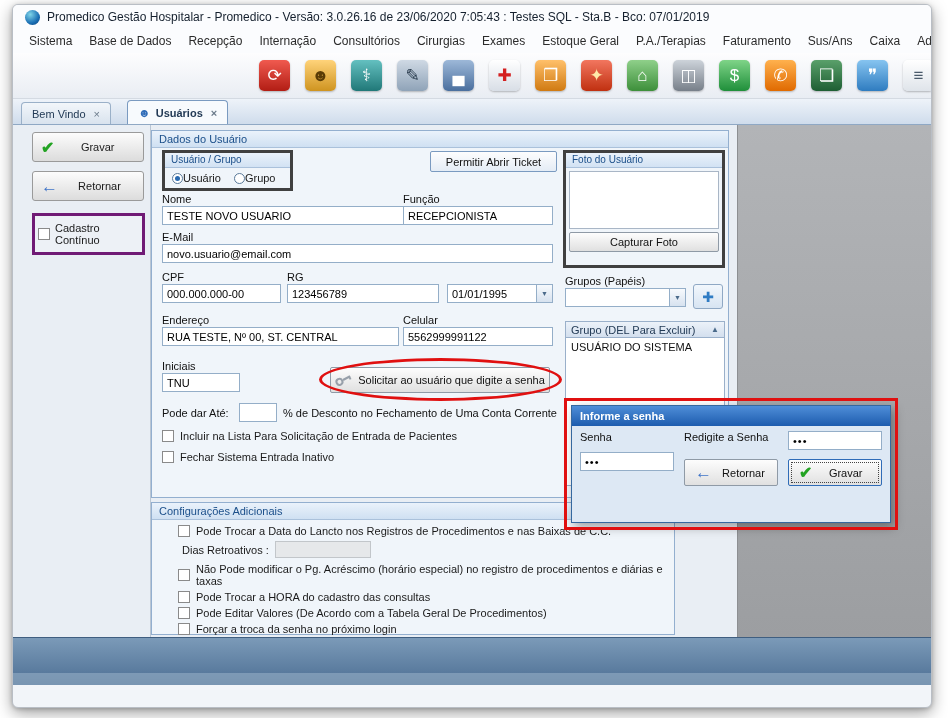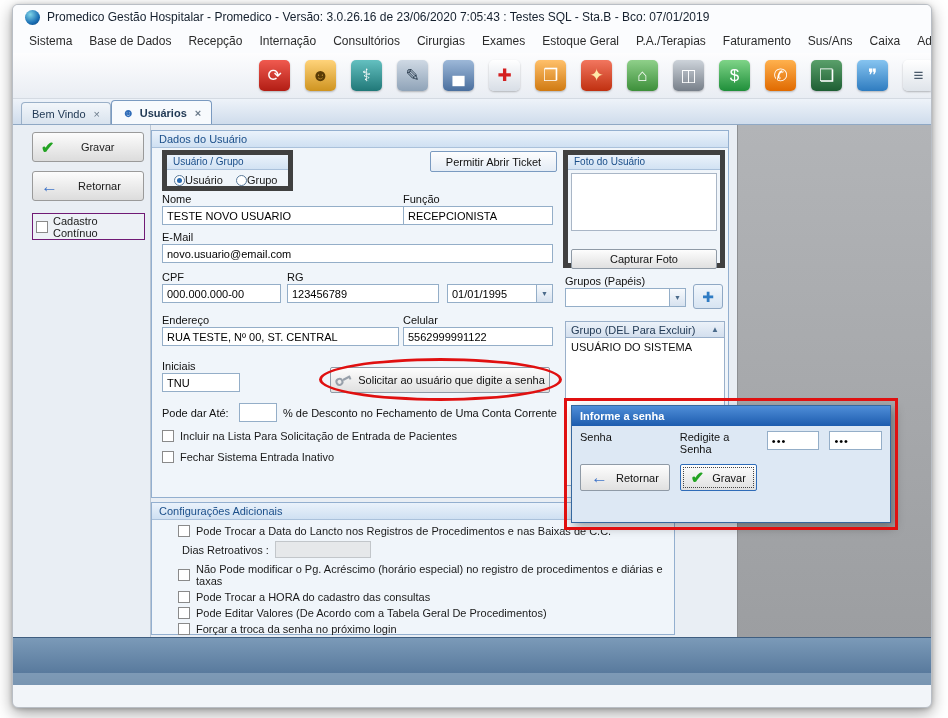--- a/index.html
+++ b/index.html
@@ -35,73 +35,73 @@
   .ti-8 { background:linear-gradient(#8fd08a,#3d8f3a); }
   .ti-9 { background:linear-gradient(#cdd3da,#777f89); }
   .ti-10 { background:linear-gradient(#7fd488,#1f8f3a); }
   .ti-11 { background:linear-gradient(#ffb14e,#e06a00); }
   .ti-12 { background:linear-gradient(#5aa06a,#1e5e33); }
   .ti-13 { background:linear-gradient(#86c4f0,#2f7cc0); }
   .ti-14 { background:linear-gradient(#ffffff,#dfe4ea); color:#4a5a6a; }
 
   
   .tabbar { height:26px; background:linear-gradient(#eef3f9,#cfdcec); border-bottom:1px solid #8fa8c4;
-    display:flex; align-items:flex-end; padding:0 0 0 8px; gap:0; }
+    display:flex; align-items:flex-end; padding:0 0 0 8px; gap:16px; }
   .tab { height:22px; display:flex; align-items:center; gap:5px; padding:0 10px;
     border:1px solid #9ab0c8; border-bottom:none; border-radius:4px 4px 0 0;
     background:linear-gradient(#f2f6fa,#d9e3ee); font-size:11px; color:#223a55; cursor:pointer; }
   .tab.active { background:#f7fafd; border-color:#7a9ac0; height:24px; font-weight:bold; }
   .tab .tab-user-icon { color:#2f6cb8; font-size:12px; }
   .tab .tab-close { color:#6a7a8a; font-size:11px; margin-left:3px; cursor:pointer; }
 
   
   .content { display:flex; height:512px; padding-left:14px; background:#e9eef4; align-items:stretch; }
   .sidebar { width:124px; flex:0 0 auto; background:#e9eef4; border-right:1px solid #bac6d4; padding:7px 5px; }
   .side-btn { width:112px; height:30px; display:flex; align-items:center; gap:6px; padding:0 8px;
     background:linear-gradient(#fcfcfc,#dcdcdc); border:1px solid #9a9a9a; border-radius:3px;
     margin-bottom:9px; cursor:pointer; font-size:11px; }
   .side-btn .lbl { flex:1; text-align:center; }
   .ico-check { color:#23a323; font-weight:bold; font-size:16px; }
   .ico-back { color:#3f74c8; font-weight:bold; font-size:17px; line-height:1; }
-  .side-check { margin-top:12px; height:27px; display:flex; align-items:center; gap:5px; padding:0 3px;
-    border:1px solid #701a75; background:#edf1f6; cursor:pointer; }
+  .side-check { margin-top:12px; height:42px; display:flex; align-items:center; gap:5px; padding:0 3px;
+    border:3px solid #701a75; background:#edf1f6; cursor:pointer; }
 
   .formcol { width:586px; flex:0 0 auto; padding-top:5px; }
   .backdrop { flex:1; background:linear-gradient(180deg,#b2b4b7,#9c9ea1); border-left:1px solid #8d8f92; }
 
   
   .groupbox { border:1px solid #93afcf; background:#f0f5fa; }
   .gb-header { height:17px; background:linear-gradient(#eaf2fb,#cfe0f2); border-bottom:1px solid #aac1db;
     color:#1b4f8a; font-size:11px; padding:2px 7px; }
   .gb-dados { width:578px; height:368px; position:relative; }
   .gb-config { width:524px; height:133px; margin-top:4px; }
 
   .flabel { position:absolute; font-size:11px; color:#111; white-space:nowrap; }
   .tinput { position:absolute; height:19px; border:1px solid #94aec8; background:#fff; font-size:11px;
     font-family:"Liberation Sans",sans-serif; padding:1px 4px; color:#000; }
   .combo-arrow { position:absolute; width:16px; height:17px; display:flex; align-items:center; justify-content:center;
     background:linear-gradient(#f7fafd,#d7e2ef); border-left:1px solid #94aec8; font-size:7px; color:#4a6residual; color:#4a6a8a; cursor:pointer; }
 
-  .mini-group { position:absolute; border:5px solid #404040; background:#f0f5fa; }
+  .mini-group { position:absolute; border:3px solid #404040; background:#f0f5fa; }
   .mini-header { height:15px; background:linear-gradient(#eaf2fb,#d2e2f3); border-bottom:1px solid #aac1db;
     color:#1b4f8a; font-size:10px; padding:1px 6px; }
   .radio-row { display:flex; align-items:center; gap:13px; padding:4px 7px; }
   .radio { display:flex; align-items:center; cursor:pointer; }
   .radio .dot { width:11px; height:11px; border-radius:50%; border:1px solid #5a7a9a; background:#fff; position:relative; }
   .radio.selected .dot::after { content:""; position:absolute; left:2px; top:2px; width:5px; height:5px; border-radius:50%; background:#2a6ab0; }
 
   .btn { background:linear-gradient(#fdfdfd,#e0e0e0); border:1px solid #8f9aa6; border-radius:2px;
     font-size:11px; font-family:"Liberation Sans",sans-serif; cursor:pointer; color:#111; }
   .btn-ticket { position:absolute; left:278px; top:20px; width:127px; height:21px; border-color:#7a9ac0;
     background:linear-gradient(#fdfdfe,#e4ecf5); }
 
   .foto-group { left:411px; top:19px; width:162px; height:118px; }
   .foto-body { padding:3px; }
   .foto-box { height:58px; background:#fff; border:1px solid #a9b6c6; }
-  .btn-foto { width:100%; height:20px; margin-top:18px; }
+  .btn-foto { width:100%; height:20px; margin-top:3px; }
 
   .plus-btn { position:absolute; left:541px; top:153px; width:30px; height:25px; display:flex; align-items:center; justify-content:center;
     background:linear-gradient(#f2f7fc,#d7e4f2); border:1px solid #8fa8c4; border-radius:3px; color:#2f7cc4; font-size:14px; cursor:pointer; }
 
   .grp-list { position:absolute; left:413px; top:190px; width:160px; }
   .grp-list-header { height:17px; display:flex; align-items:center; justify-content:space-between; padding:0 5px;
     background:linear-gradient(#ecf2f9,#d3dfee); border:1px solid #9ab0ca; color:#223a55; font-size:11px; cursor:pointer; }
   .grp-list-body { height:148px; background:#fff; border:1px solid #9ab0ca; border-top:none; }
   .grp-item { padding:3px 5px; font-size:11px; color:#111; cursor:pointer; }
 
@@ -127,21 +127,21 @@
   
   .footer { height:48px; background:linear-gradient(#7b9ab8,#4d6f94); border-top:1px solid #3f5e80; position:relative; }
   .footer-strip { position:absolute; left:0; bottom:0; width:100%; height:12px; background:#9db4ca; opacity:.55; }
 
   
   .dialog { position:absolute; left:558px; top:400px; width:320px; height:118px; z-index:20;
     border:1px solid #35689f; background:#dde8f4; box-shadow:3px 4px 10px rgba(0,0,0,.35); }
   .dlg-title { height:20px; background:linear-gradient(#4f8ed8,#1d5cae); color:#fff; font-weight:bold;
     font-size:11px; display:flex; align-items:center; padding:0 8px; }
   .dlg-body { padding:5px 8px; }
-  .dlg-grid { display:grid; grid-template-columns:1fr 1fr 1fr 1fr; column-gap:10px; row-gap:2px; }
+  .dlg-grid { display:grid; grid-template-columns:1fr 1fr 1fr; column-gap:10px; row-gap:2px; }
   .dlg-label { font-size:11px; color:#111; }
   .dlg-input { height:19px; width:100%; border:1px solid #94aec8; background:#fff; font-size:11px; padding:1px 4px;
     font-family:"Liberation Sans",sans-serif; letter-spacing:1px; }
   .dlg-btn { margin-top:7px; height:27px; display:flex; align-items:center; gap:8px; padding:0 10px; }
   .dlg-btn .lbl { flex:1; text-align:center; }
   .dlg-btn.default { border:1px solid #2f6cb8; outline:1px dotted #444; outline-offset:-4px; }
 
   .rect-annot { position:absolute; left:551px; top:393px; width:334px; height:132px;
     border:3px solid #e01010; z-index:21; pointer-events:none; }
 </style>

